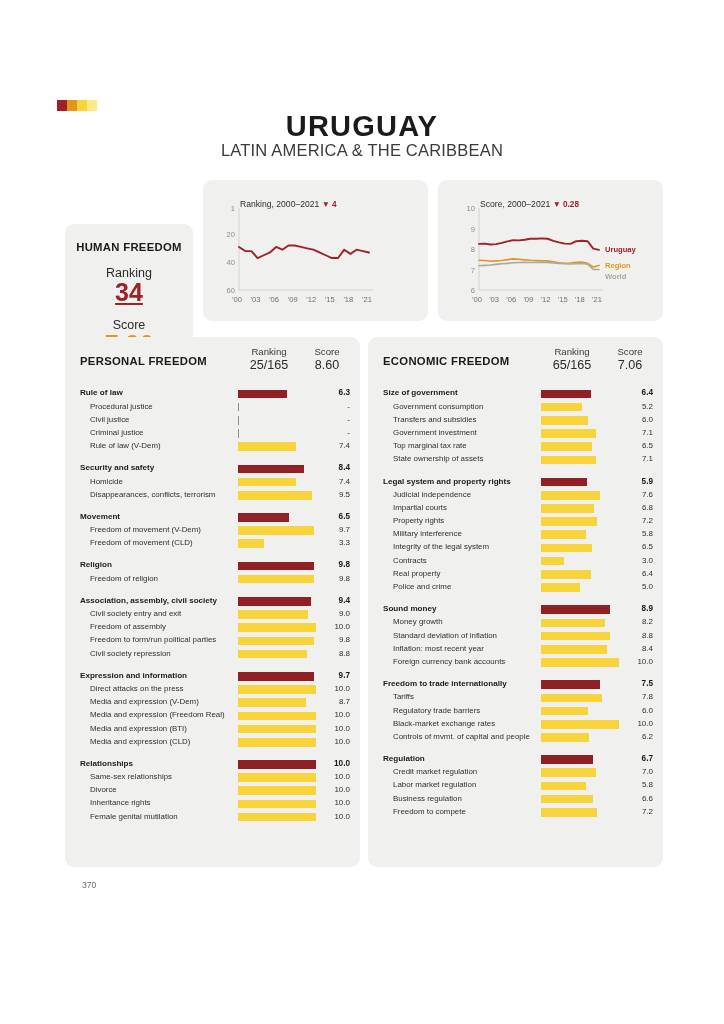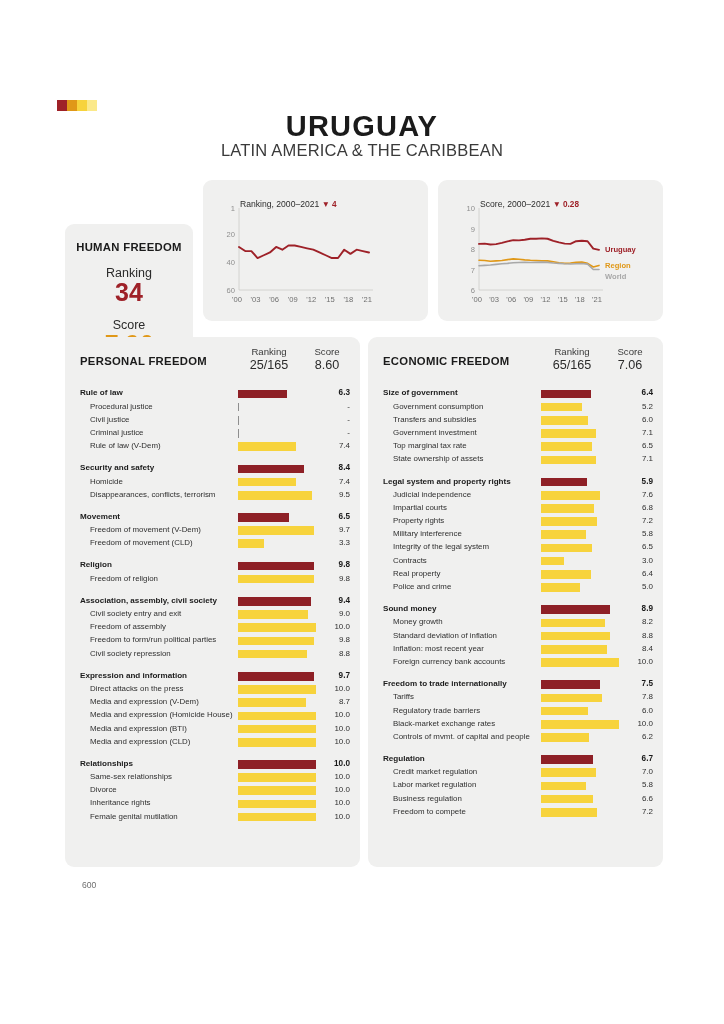--- a/index.html
+++ b/index.html
@@ -29,21 +29,21 @@
 
   
   .card { position: absolute; background: #f0f0ef; border-radius: 9px; }
   #card-hf   { left: 65px;  top: 180px; width: 128px; height: 141px; margin-top: 44px; }
   #card-rank { left: 203px; top: 180px; width: 225px; height: 141px; }
   #card-score{ left: 438px; top: 180px; width: 225px; height: 141px; }
 
   .hf-title { text-align: center; margin-top: 17px; font-size: 11.3px; font-weight: bold;
               letter-spacing: .3px; color: #1b1b1b; }
   .hf-lbl   { text-align: center; margin-top: 13px; font-size: 12.5px; color: #2b2b2b; }
-  .hf-rank  { text-align: center; margin-top: -2px; font-size: 25px; font-weight: bold; color: #9e2128; }
+  .hf-rank  { text-align: center; margin-top: -2px; font-size: 25px; font-weight: bold; color: #9e2128; text-decoration: underline; }
   .hf-lbl2  { text-align: center; margin-top: 11px; font-size: 12.5px; color: #2b2b2b; }
   .hf-score { text-align: center; margin-top: -2px; font-size: 25px; font-weight: bold; color: #e09818; }
 
   
   .chart-head { position: absolute; font-size: 8.6px; color: #2d2d2d; white-space: nowrap; }
   .chart-head .delta { color: #9e2128; font-weight: bold; font-size: 8.2px; }
   .axis-lbl { position: absolute; font-size: 7.6px; color: #8e8e8e; text-align: right; }
   .xaxis-lbl { position: absolute; font-size: 7.6px; color: #6e6e6e; }
   svg.plot { position: absolute; }
   .series-lbl { position: absolute; font-size: 7.6px; font-weight: bold; white-space: nowrap; }
@@ -324,21 +324,21 @@
             <div class="score">10.0</div>
           </div>
           <div class="row">
             <div class="name sub">Media and expression (V-Dem)</div>
             <div class="barwrap">
               <div class="bar" style="width: 67.9px;"></div>
             </div>
             <div class="score">8.7</div>
           </div>
           <div class="row">
-            <div class="name sub">Media and expression (Homicide House)</div>
+            <div class="name sub">Media and expression (Freedom Real)</div>
             <div class="barwrap">
               <div class="bar" style="width: 78px;"></div>
             </div>
             <div class="score">10.0</div>
           </div>
           <div class="row">
             <div class="name sub">Media and expression (BTI)</div>
             <div class="barwrap">
               <div class="bar" style="width: 78px;"></div>
             </div>
@@ -621,14 +621,14 @@
             <div class="name sub">Freedom to compete</div>
             <div class="barwrap">
               <div class="bar" style="width: 56.2px;"></div>
             </div>
             <div class="score">7.2</div>
           </div>
         </div>
       </div>
   </div>
 
-  <div class="pageno">600</div>
+  <div class="pageno">370</div>
 </div>
 
 </body></html>

